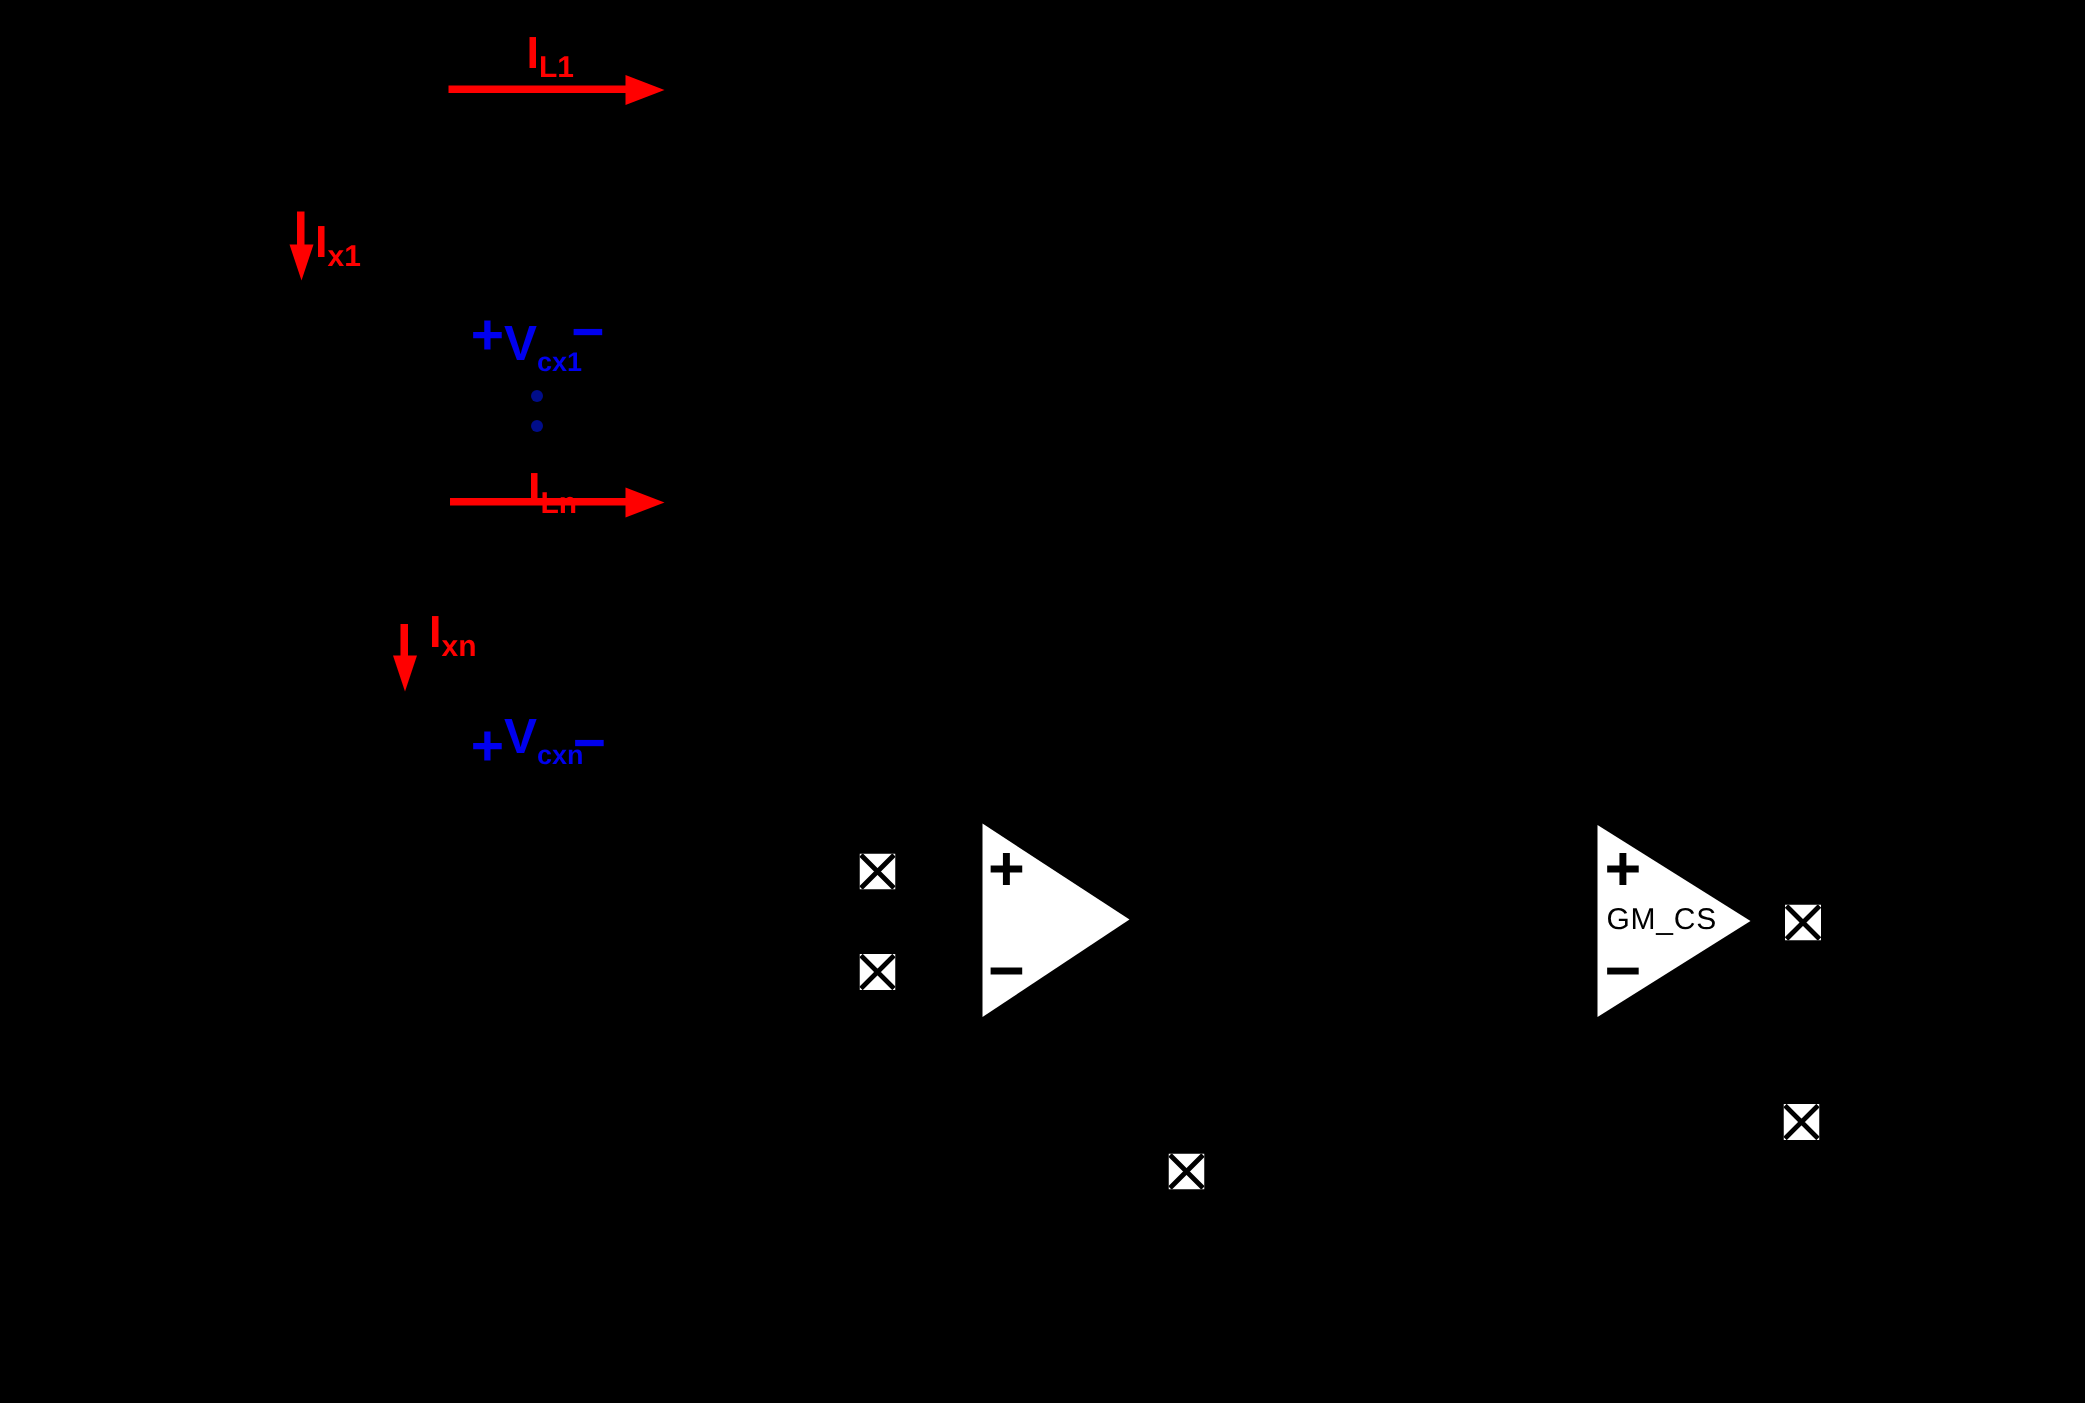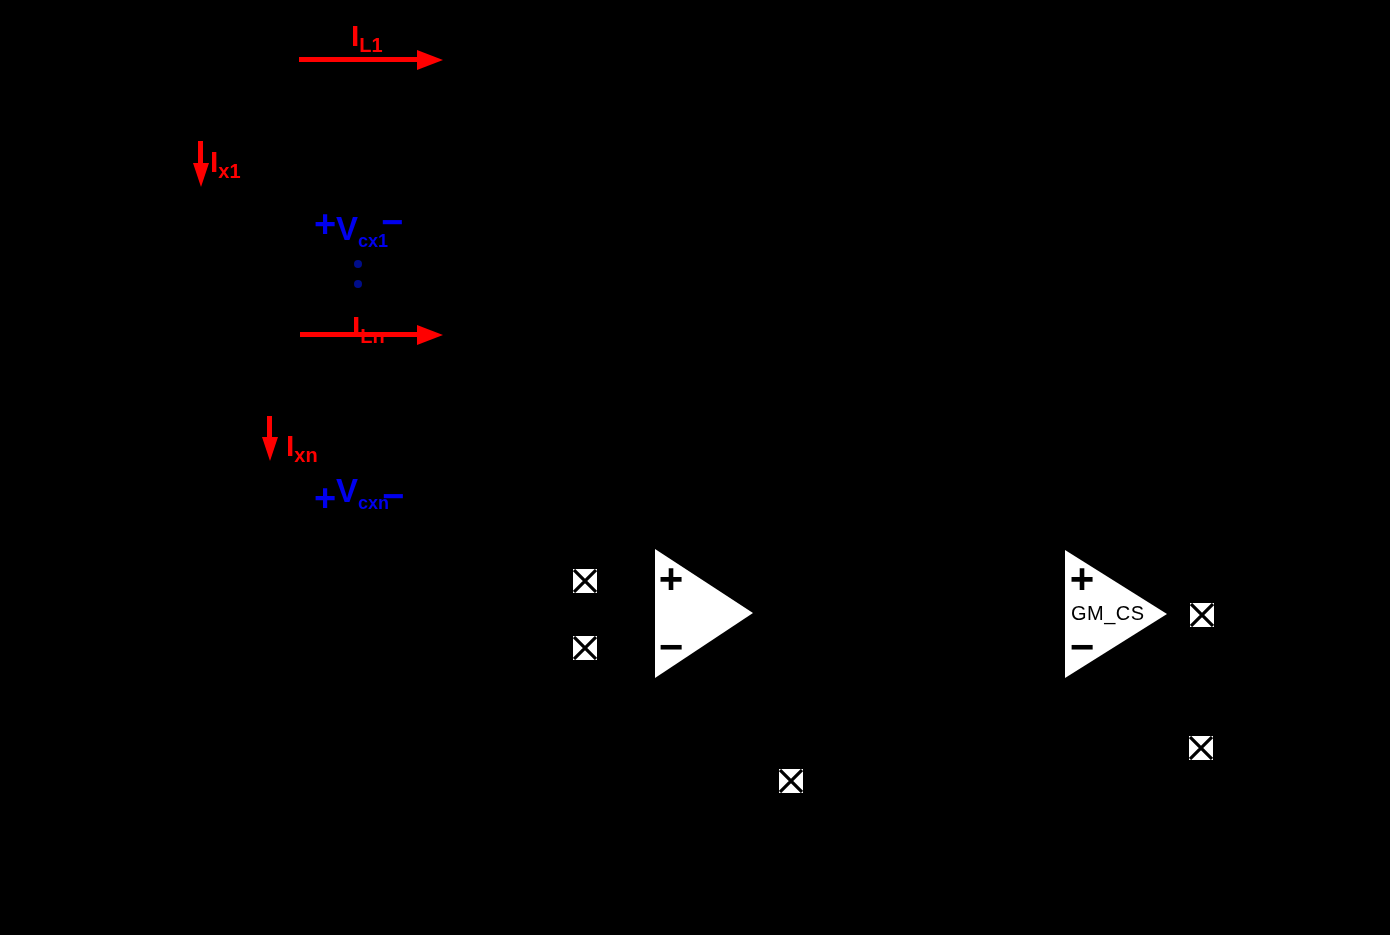--- a/index.html
+++ b/index.html
@@ -66,21 +66,21 @@
   <div class="arrow-right" style="left:300px;top:325px;width:143px;">
     <div class="shaft"></div>
       <div class="head"></div>
   </div>
   <div class="lbl lbl-red" style="left:352px;top:296px;margin-top:16px;"><span>I</span><sub>Ln</sub></div>
 
   <div class="arrow-down" style="left:262px;top:416px;height:45px;">
     <div class="shaft"></div>
       <div class="head"></div>
   </div>
-  <div class="lbl lbl-red" style="left:286px;top:431px;text-align:right;"><span>I</span><sub>xn</sub></div>
+  <div class="lbl lbl-red" style="left:286px;top:407px;text-align:right;"><span>I</span><sub>xn</sub></div>
 
   <div class="sym sym-blue" style="left:311px;top:484px;">+</div>
   <div class="lbl lbl-blue" style="left:336px;top:474px;"><span>V</span><sub>cxn</sub></div>
   <div class="sym sym-blue" style="left:379px;top:482px;">−</div>
 
   <div class="port" style="left:573px;top:569px;">
     <svg width="24" height="24" viewBox="0 0 24 24">
         <rect x="0" y="0" width="24" height="24" fill="#FFFFFF"></rect>
         <path d="M1 1 L23 23 M23 1 L1 23" stroke="#000000" stroke-width="3.2"></path>
       </svg>

